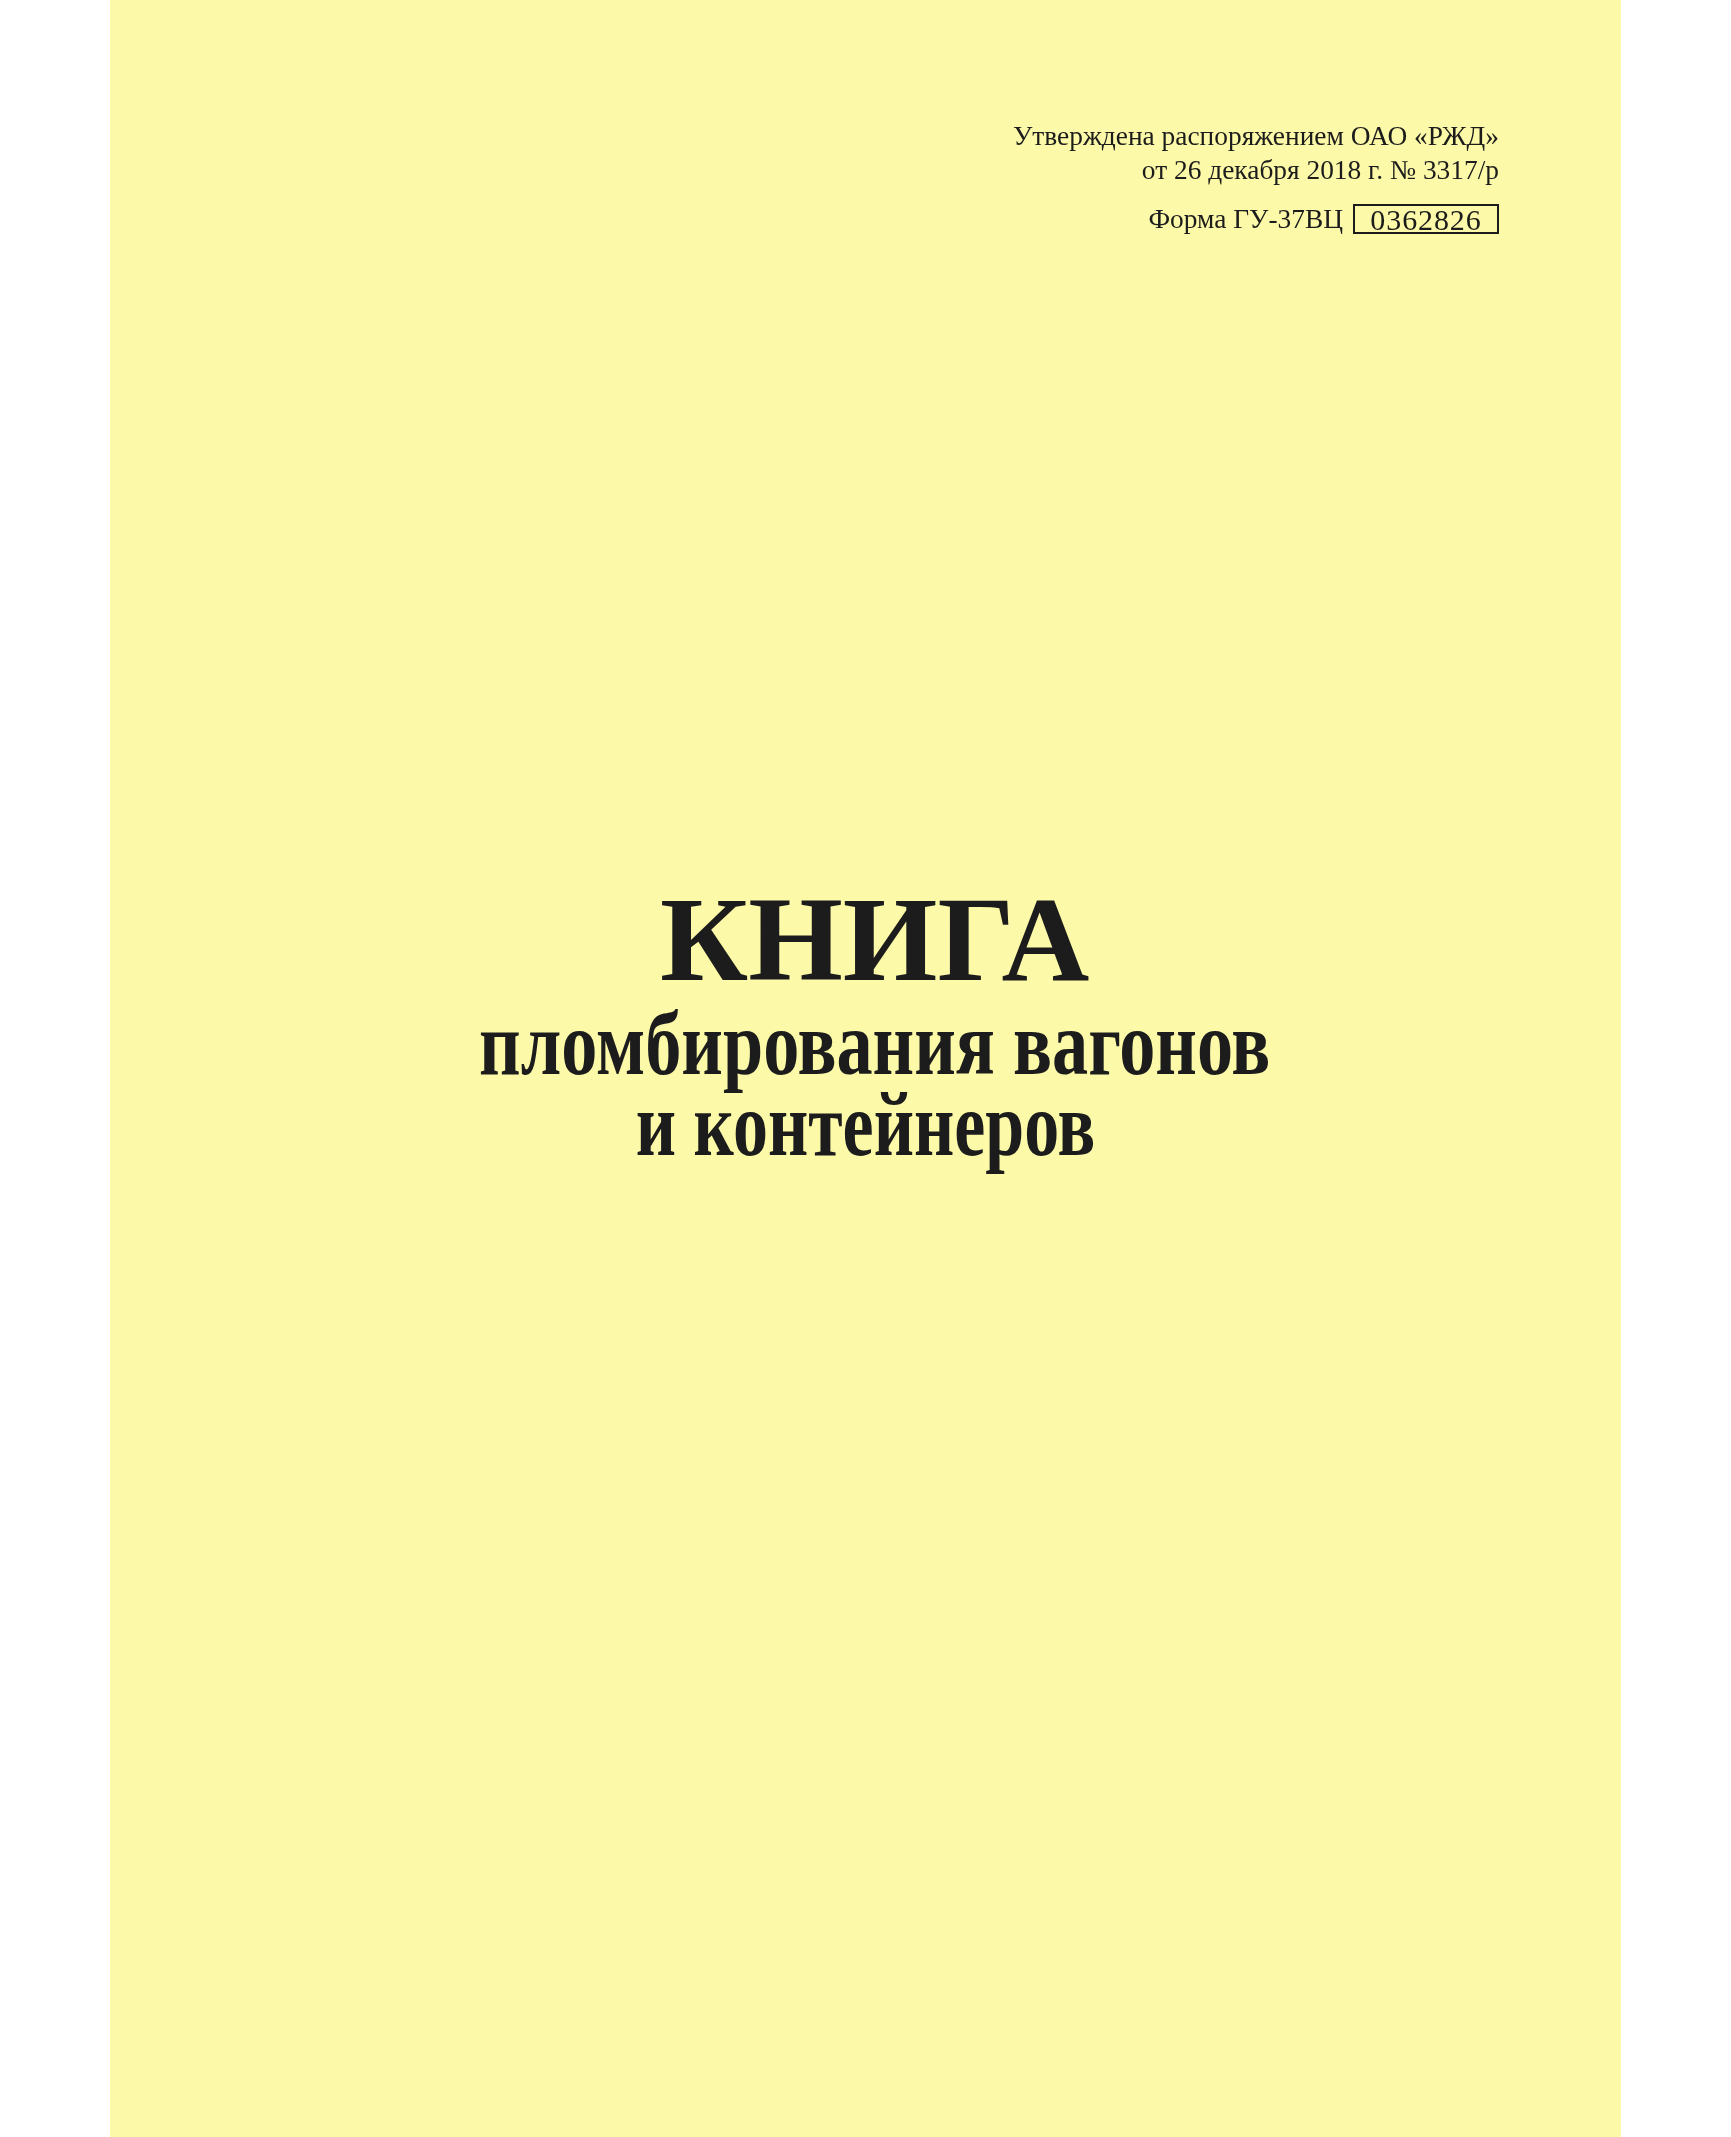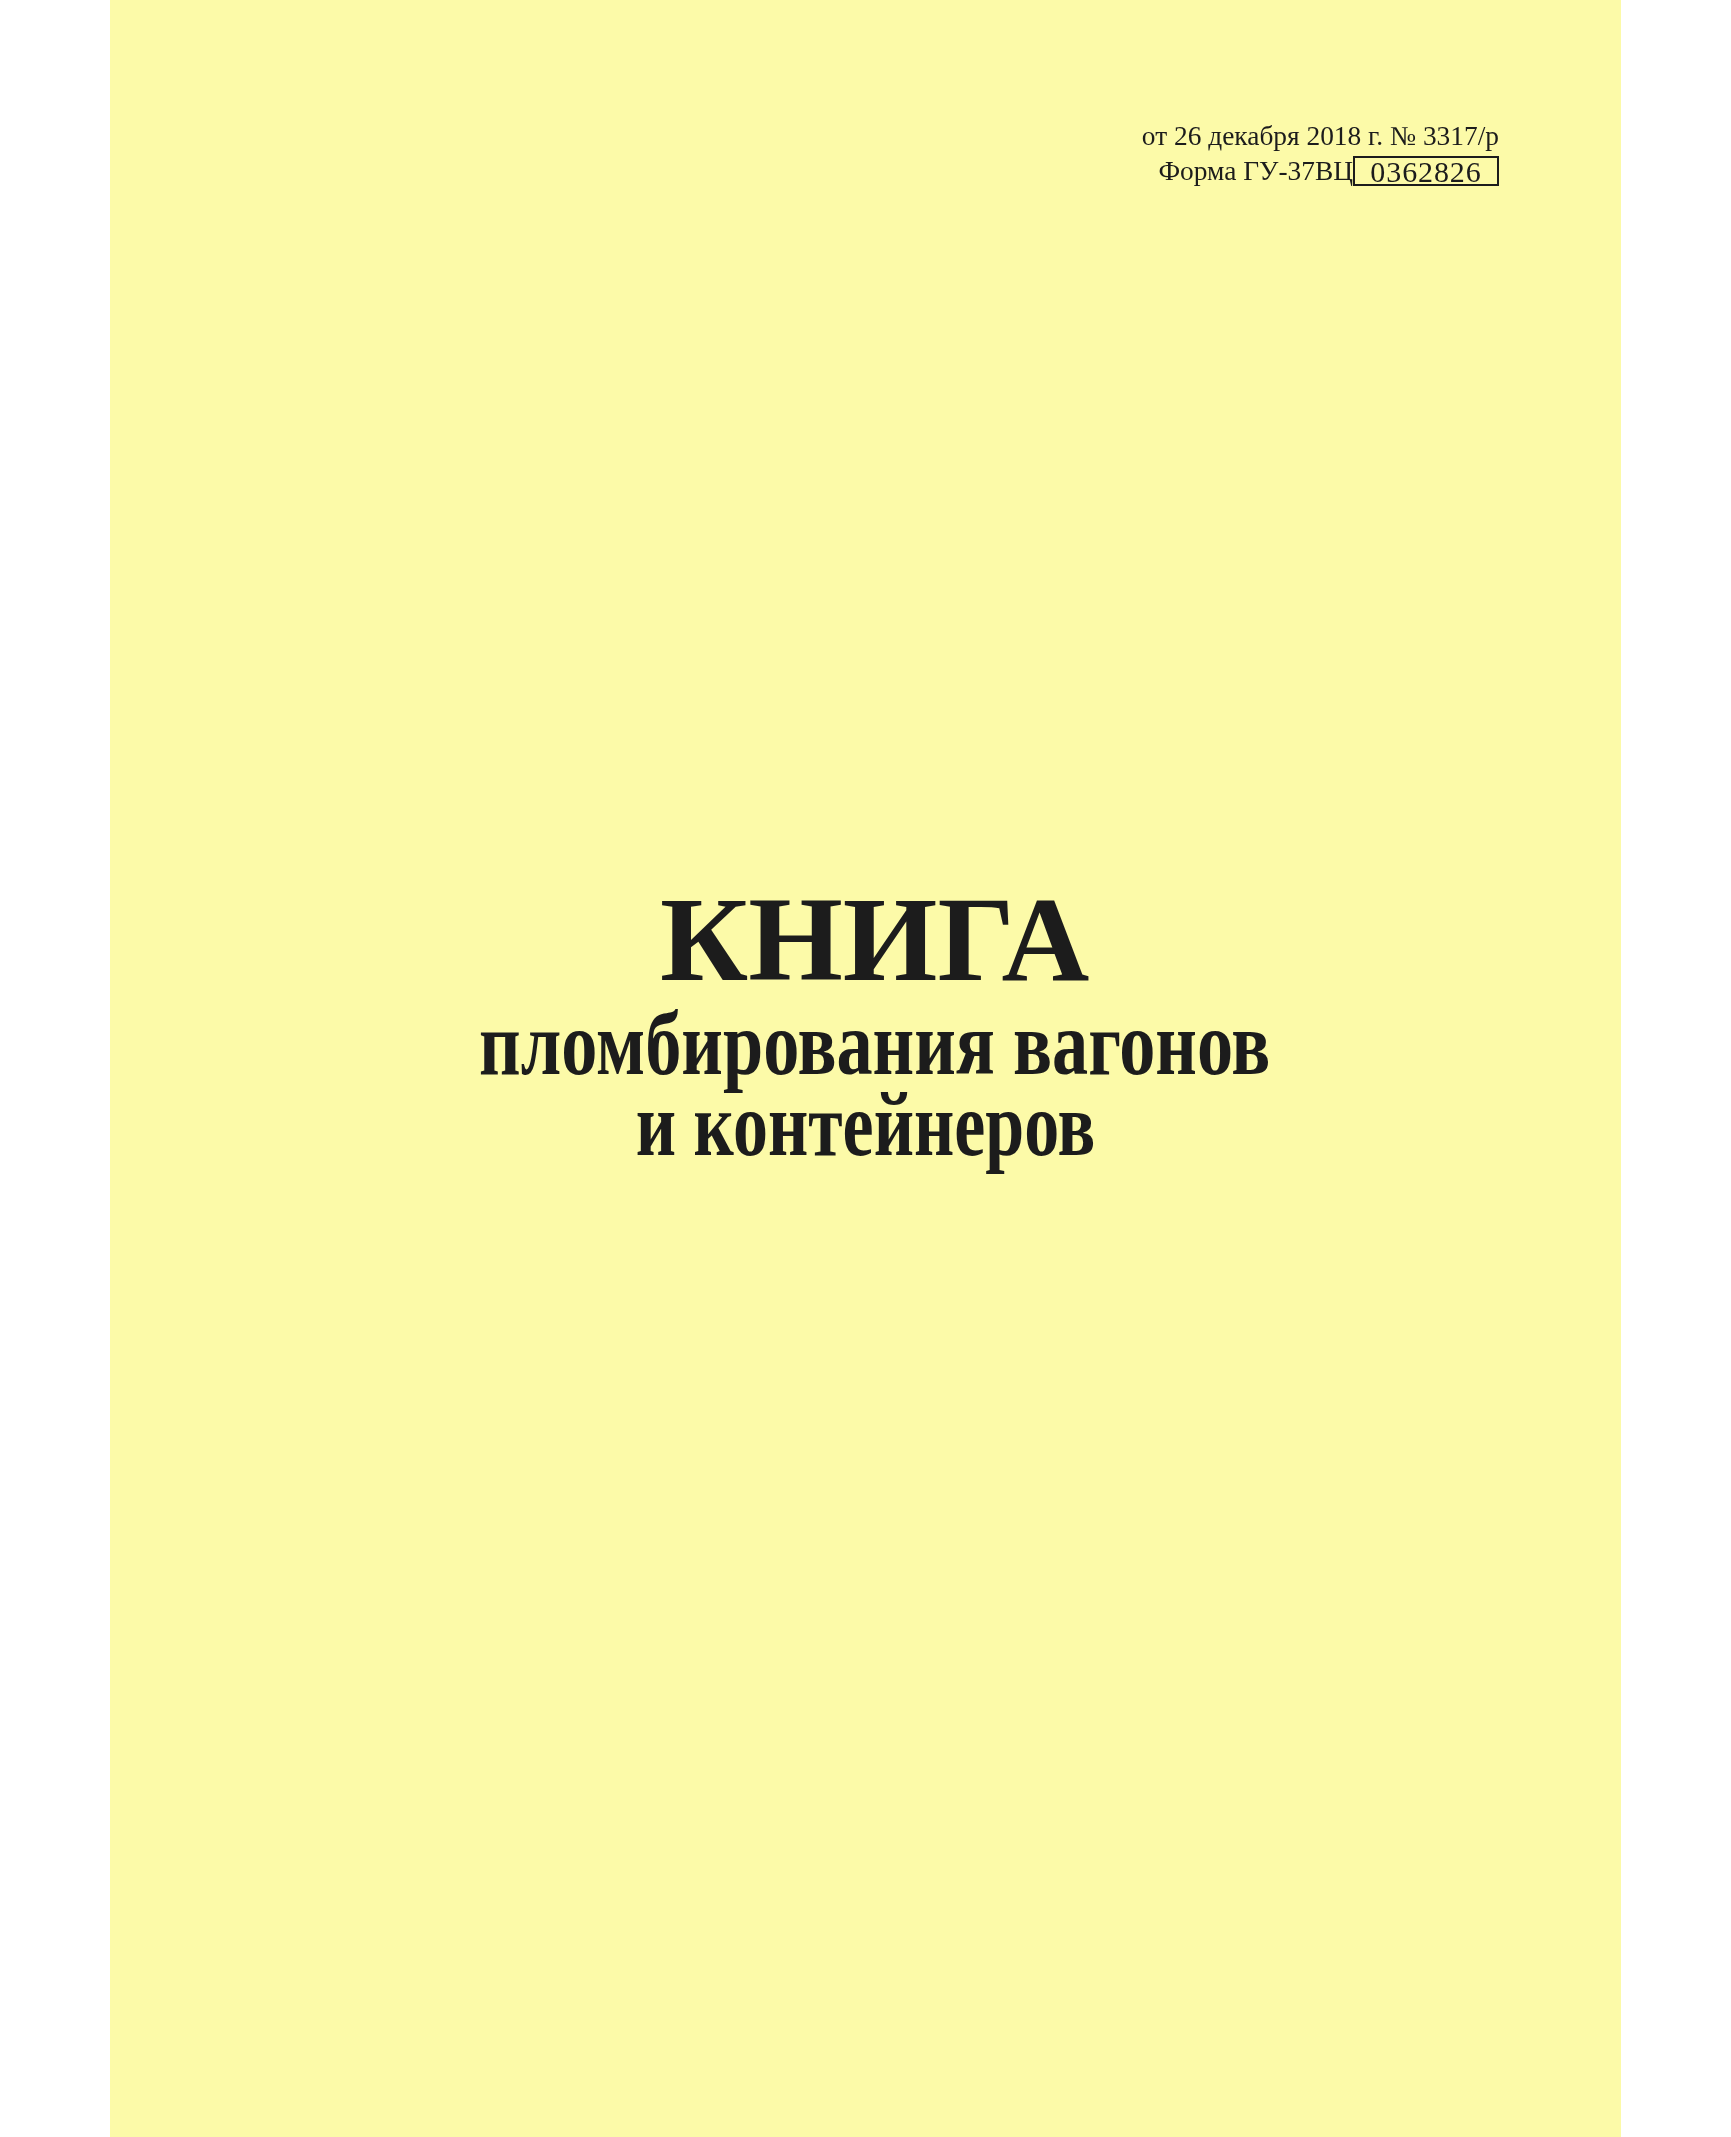--- a/index.html
+++ b/index.html
@@ -39,22 +39,22 @@
     align-items: flex-end;
     text-align: right;
     font-size: 27.4px;
     line-height: 34px;
     white-space: nowrap;
   }
   .approval .line { display: block; }
   .form-row {
     display: flex;
     align-items: center;
-    gap: 0;
-    margin-top: 1px;
+    gap: 10px;
+    margin-top: 15px;
   }
   .form-number-box {
     width: 146px;
     height: 30px;
     border: 2.7px solid var(--text-color, #1c1c1c);
     display: flex;
     align-items: center;
     justify-content: center;
     font-size: 30px;
     line-height: 25px;
@@ -76,20 +76,21 @@
   }
 </style>
 </head>
 <body>
 
 <div class="stage">
 
   <div class="paper"></div>
 
   <div class="approval">
+    <span class="line">Утверждена распоряжением ОАО «РЖД»</span>
     <span class="line">от 26 декабря 2018 г. № 3317/р</span>
     <span class="form-row">
       <span>Форма ГУ-37ВЦ</span>
       <span class="form-number-box">
         <span>0362826</span>
       </span>
     </span>
   </div>
 
   <svg class="title-layer" viewBox="0 0 1895 2339" xmlns="http://www.w3.org/2000/svg">

